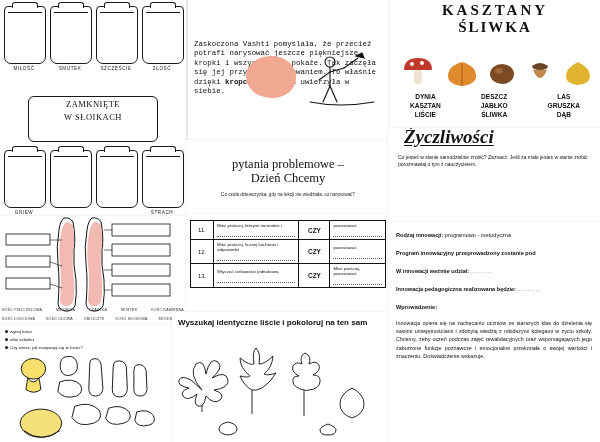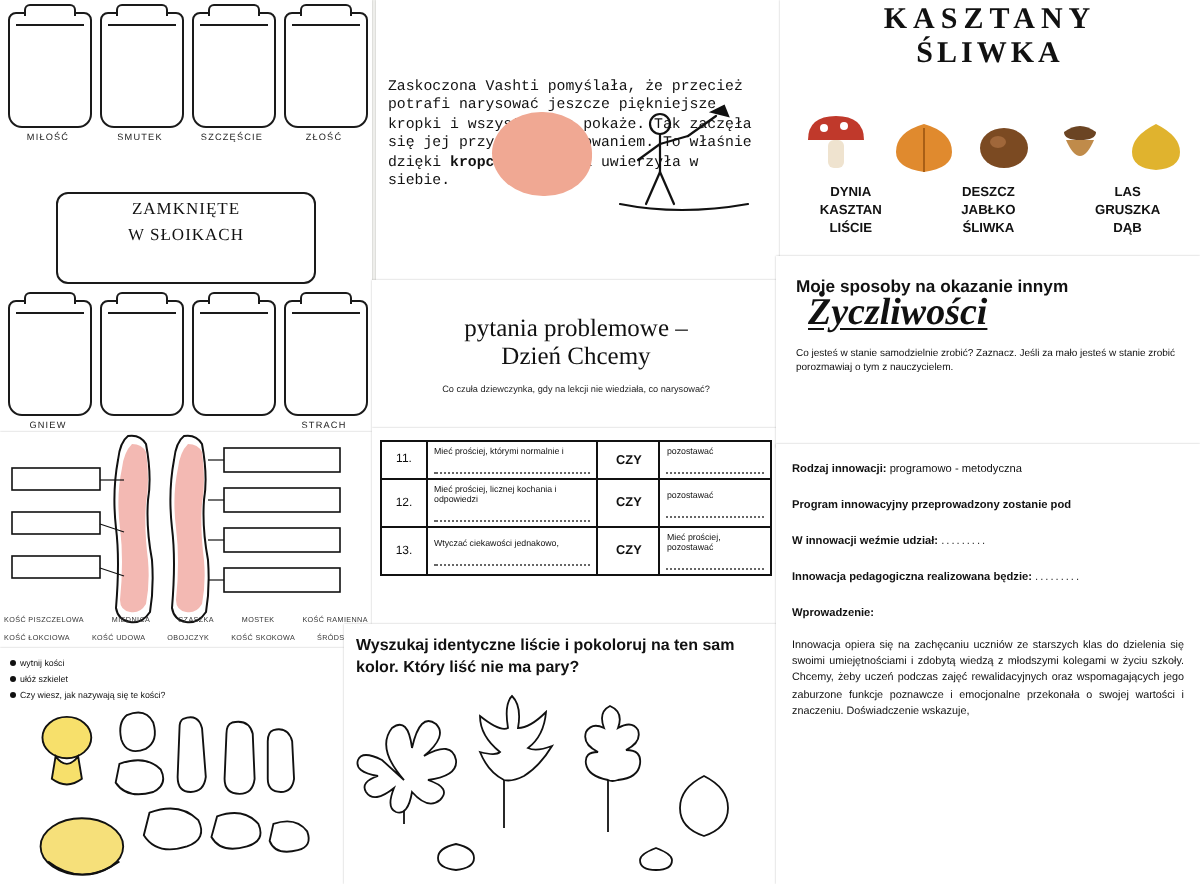--- a/index.html
+++ b/index.html
@@ -363,21 +363,20 @@
           <div>Mieć prościej, pozostawać</div>
           <div class="cellline"></div>
         </td>
       </tr>
     </tbody>
       </table>
   </div>
 
   <div class="card" id="card-leaves">
     <div class="leaves-title">Wyszukaj identyczne liście i pokoloruj na ten sam</div>
-    <div class="leaves-title" style="padding-top:0">kolor. Który liść nie ma pary?</div>
     <svg class="leaf-row" viewBox="0 0 210 92">
       <g stroke="#111" stroke-width="0.9" fill="#fff">
 
         <g transform="translate(26,40)">
           <path d="M0 26 L0 4"></path>
           <path d="M0 4 q-14 -16 -6 -26 q8 -6 10 10 q4 -18 12 -12 q6 6 -6 16 q14 -8 16 2 q1 8 -14 10 q12 4 6 10 q-6 5 -14 -4 q-2 12 -8 10 q-5 -2 -1 -12 q-10 8 -14 2 q-3 -5 6 -8 q-12 -2 -10 -8 q2 -5 12 0z"></path>
         </g>
 
         <g transform="translate(76,42)">
           <path d="M0 26 L0 2"></path>
@@ -450,21 +449,20 @@
       </div>
       <div class="kwcol">
         <div>LAS</div>
         <div>GRUSZKA</div>
         <div>DĄB</div>
       </div>
     </div>
   </div>
 
   <div class="card" id="card-zycz">
-    <div class="z-line1">Moje sposoby na okazanie innym</div>
     <div class="z-script">Życzliwości</div>
     <div class="z-body">Co jesteś w stanie samodzielnie zrobić? Zaznacz. Jeśli za mało jesteś w stanie zrobić porozmawiaj o tym z nauczycielem.</div>
   </div>
 
   <div class="card" id="card-innow">
     <div class="inn-line">
       <span class="inn-head">Rodzaj innowacji:</span>
       <span>programowo - metodyczna</span>
     </div>
     <div class="inn-line">

